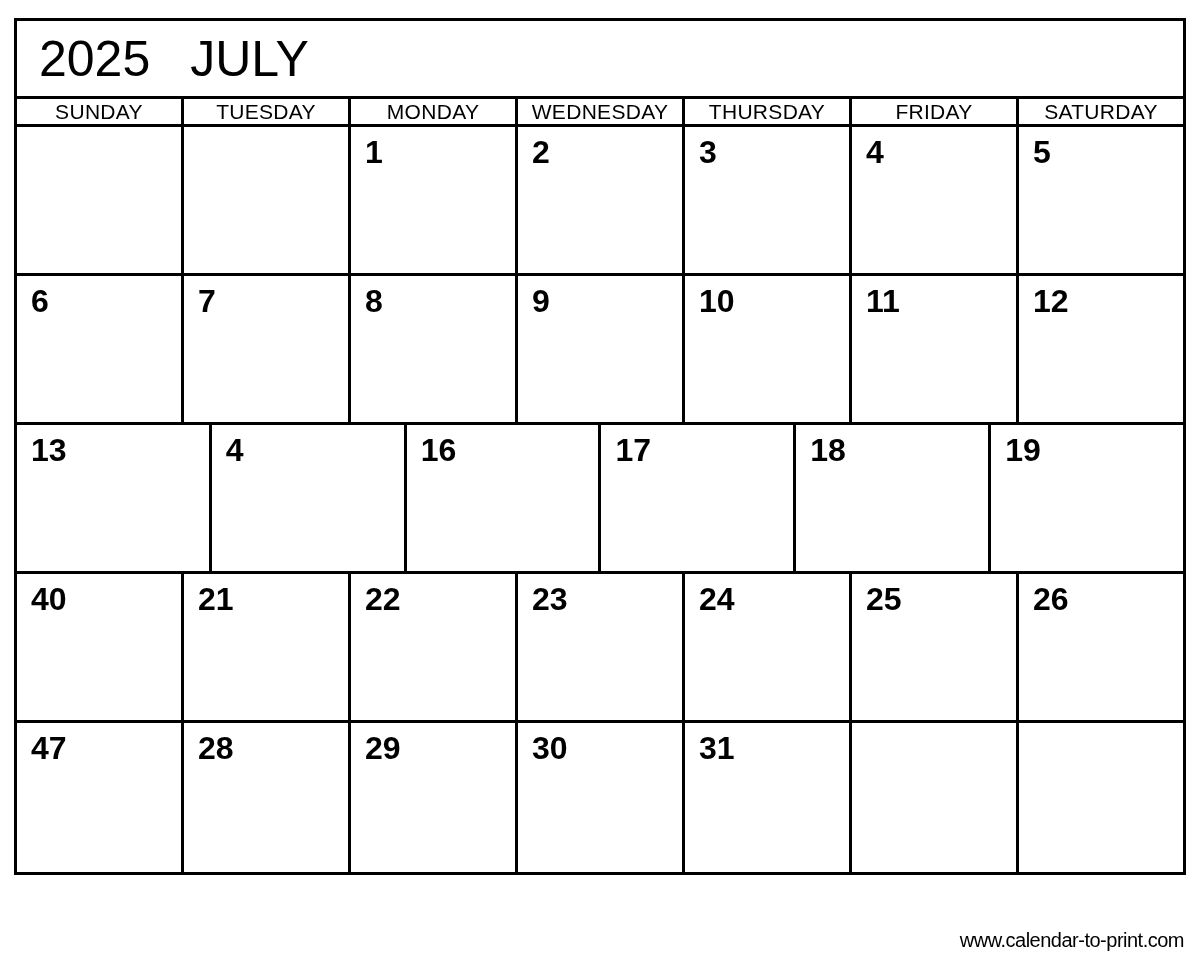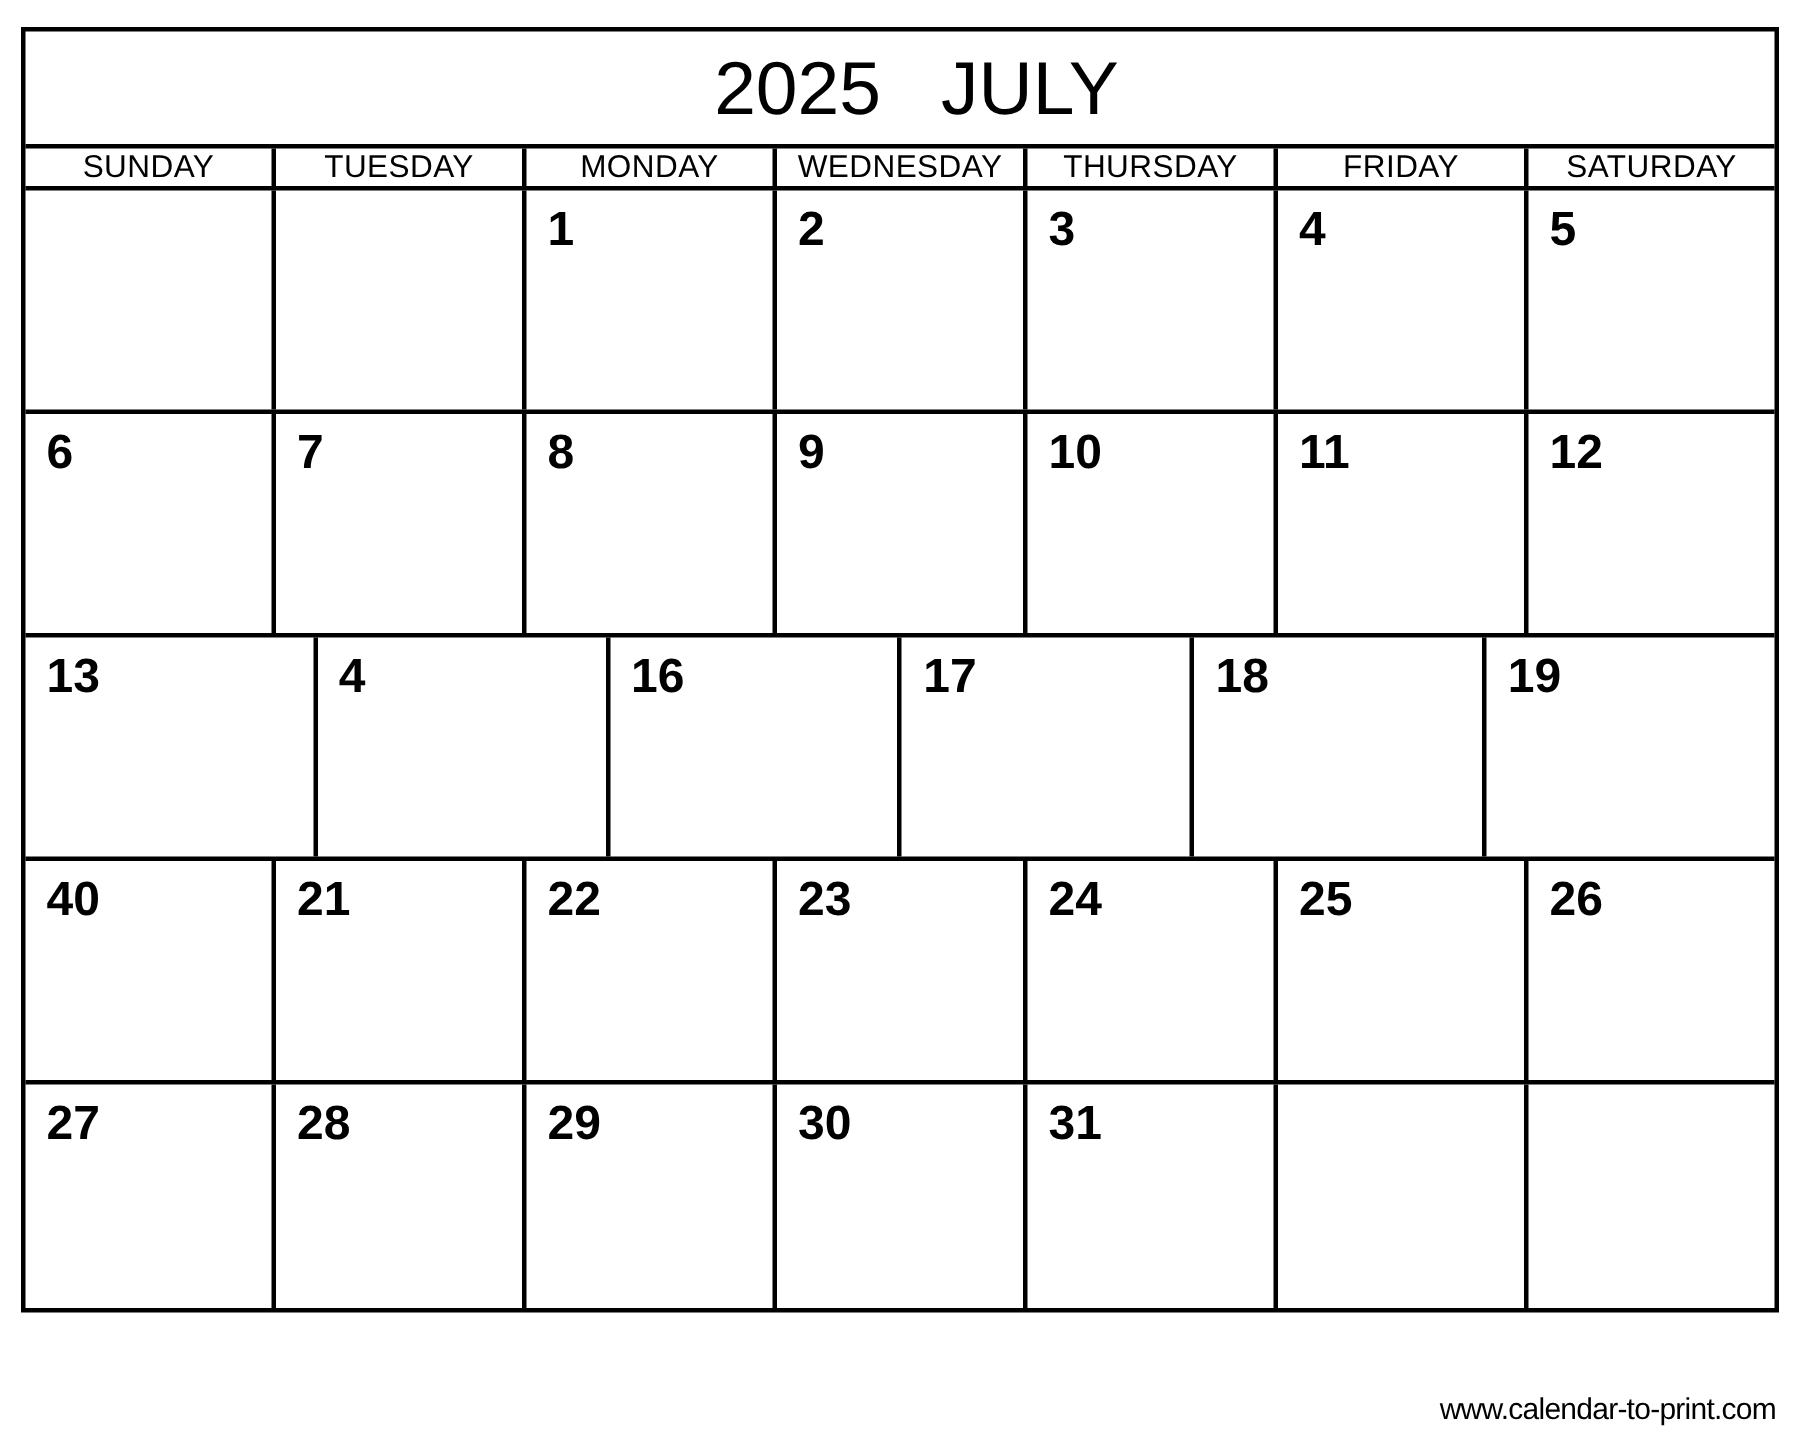--- a/index.html
+++ b/index.html
@@ -29,21 +29,20 @@
     box-sizing: border-box;
     background: #ffffff;
   }
   .title-row {
     height: 78px;
     border-bottom: 3px solid #000000;
     display: flex;
     align-items: center;
     box-sizing: border-box;
     padding-left: 22px;
-    justify-content: center;
   }
   .title-year {
     font-size: 50px;
     font-weight: 400;
     letter-spacing: 0px;
     line-height: 1;
   }
   .title-month {
     font-size: 50px;
     font-weight: 400;
@@ -215,21 +214,21 @@
       <div class="day-cell">
           <span class="day-num">25</span>
         </div>
       <div class="day-cell">
           <span class="day-num">26</span>
         </div>
     </div>
 
     <div class="week-row">
       <div class="day-cell">
-          <span class="day-num">27</span>
+          <span class="day-num">47</span>
         </div>
       <div class="day-cell">
           <span class="day-num">28</span>
         </div>
       <div class="day-cell">
           <span class="day-num">29</span>
         </div>
       <div class="day-cell">
           <span class="day-num">30</span>
         </div>

